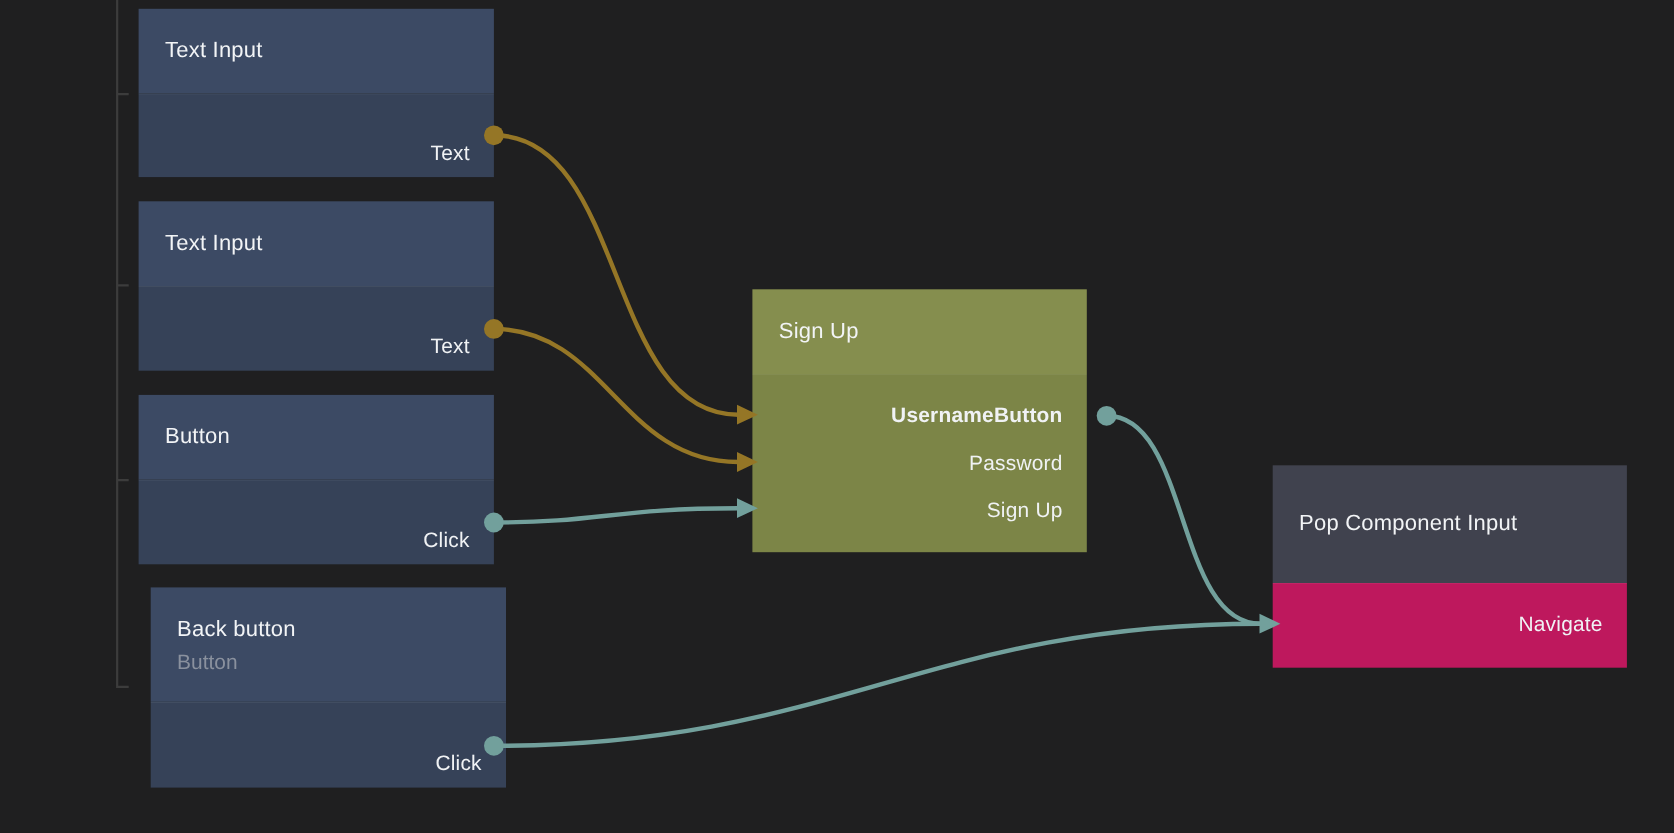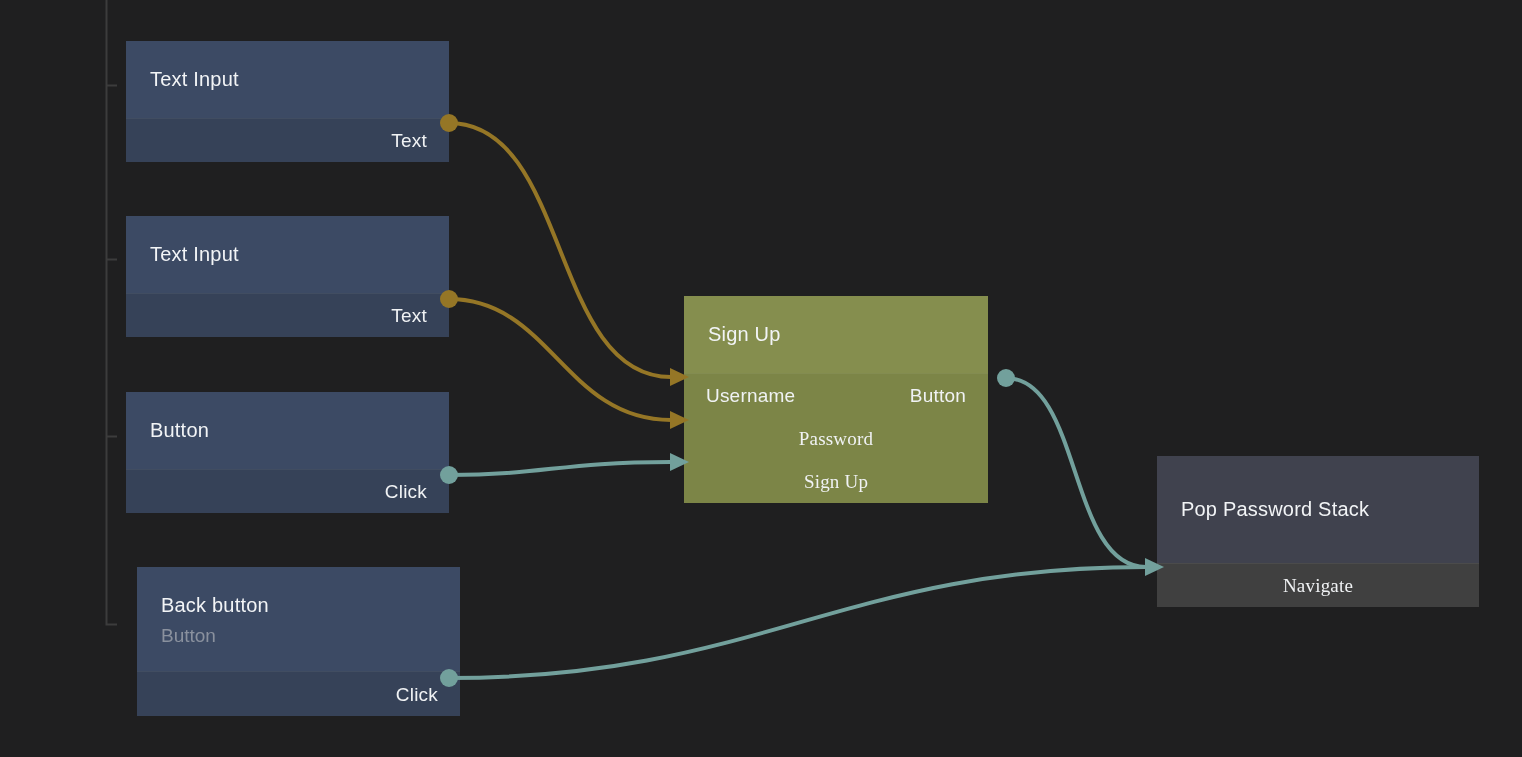--- a/index.html
+++ b/index.html
@@ -1,35 +1,35 @@
 <!DOCTYPE html>
 <html><head>
 <meta charset="utf-8">
 <style>
   html,body{margin:0;padding:0;background:#1f1f20;}
   body{width:1522px;height:757px;overflow:hidden;font-family:"Liberation Sans","DejaVu Sans",sans-serif;}
   .canvas{position:relative;width:1522px;height:757px;background:#1f1f20;}
   svg.layer{position:absolute;left:0;top:0;pointer-events:none;}
   .node{position:absolute;display:flex;flex-direction:column;box-sizing:border-box;}
-  .node-header{display:flex;flex-direction:column;justify-content:center;padding:0 24px;box-sizing:border-box;flex:0 0 auto;margin-top:33px;}
+  .node-header{display:flex;flex-direction:column;justify-content:center;padding:0 24px;box-sizing:border-box;flex:0 0 auto;}
   .node-title{font-size:20px;line-height:29px;color:#f2f4f6;letter-spacing:.2px;}
   .node-subtitle{font-size:19px;line-height:25px;color:#8a919e;margin-top:3px;}
   .node-body{flex:1;display:flex;flex-direction:column;justify-content:center;padding:0 22px;box-sizing:border-box;border-top:1px solid rgba(255,255,255,0.06);}
   .port-row{height:43px;display:flex;align-items:center;}
-  .port-row.both{justify-content:space-between;}
+  .port-row.both{justify-content:flex-end;font-weight:bold;}
   .port-row.out{justify-content:flex-end;}
-  .port-row.in{justify-content:center;font-family:Liberation Serif, serif;}
+  .port-row.in{justify-content:flex-end;}
   .port-label{font-size:19px;color:#f0f2f4;letter-spacing:.2px;}
   
   .theme-blue  .node-header{background:#3c4a64;}
   .theme-blue  .node-body  {background:#364258;justify-content:flex-end;}
   .theme-olive .node-header{background:#858e4e;}
   .theme-olive .node-body  {background:#7c8547;}
   .theme-slate .node-header{background:#40424e;}
-  .theme-slate .node-body  {background:#404040;}
+  .theme-slate .node-body  {background:#be185d;}
 </style>
 </head>
 <body>
 
 <div class="canvas">
 
   <svg class="layer" width="1522" height="757">
     <path d="M106.5,0 L106.5,624.5 L117,624.5 M106.5,85.5 L117,85.5 M106.5,259.5 L117,259.5 M106.5,436.5 L117,436.5" fill="none" stroke-width="2" stroke="#3c3c3c"></path>
   </svg>
 
@@ -91,21 +91,21 @@
         <span class="port-label">Password</span>
       </div>
       <div class="port-row in">
         <span class="port-label">Sign Up</span>
       </div>
     </div>
   </div>
 
   <div class="node theme-slate" style="left:1157px;top:423px;width:322px;height:184px;">
     <div class="node-header" style="height:107px;">
-      <div class="node-title">Pop Password Stack</div>
+      <div class="node-title">Pop Component Input</div>
     </div>
     <div class="node-body">
       <div class="port-row in">
         <span class="port-label">Navigate</span>
       </div>
     </div>
   </div>
 
   <svg class="layer" width="1522" height="757">
 

